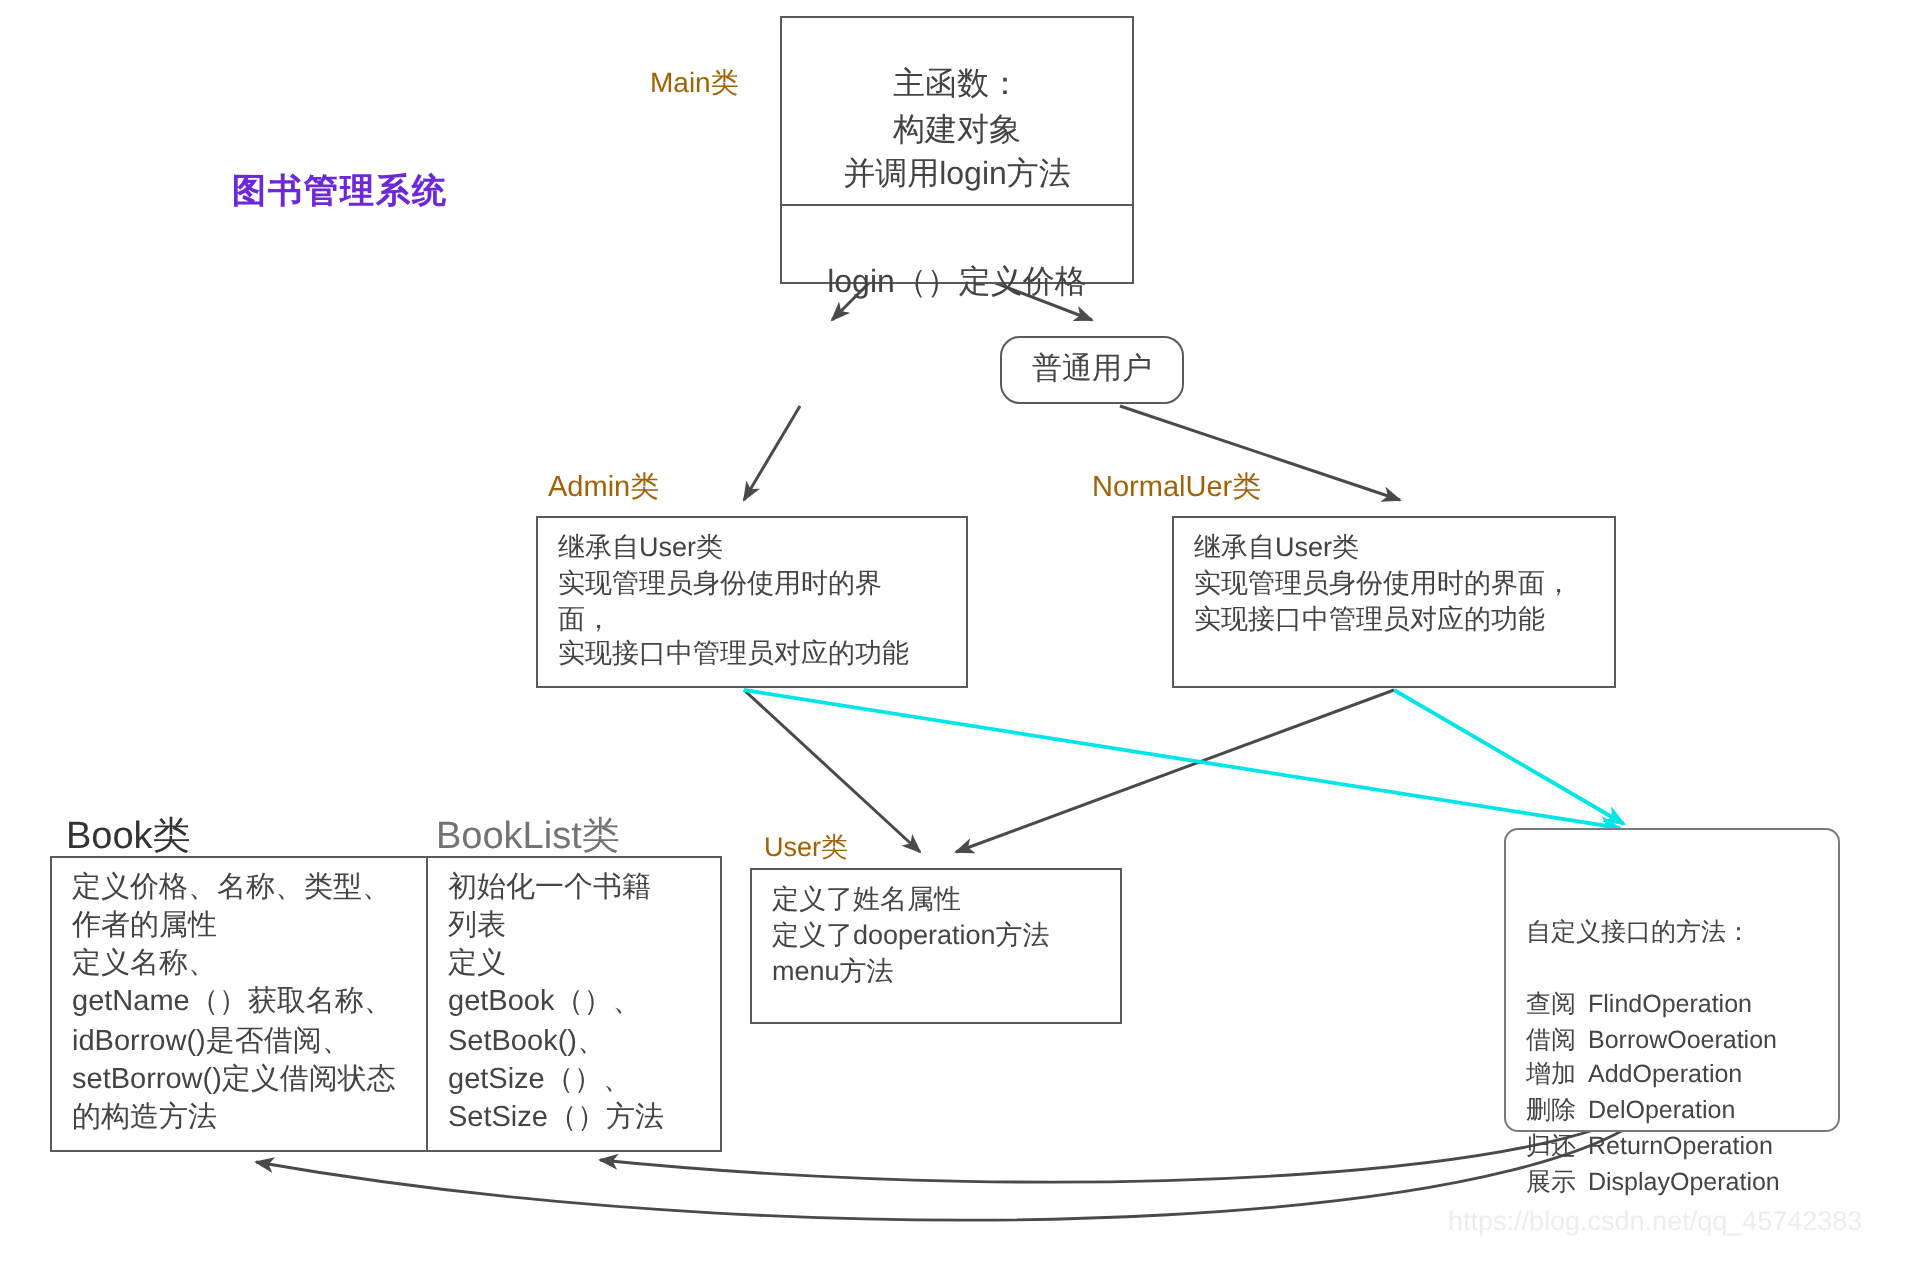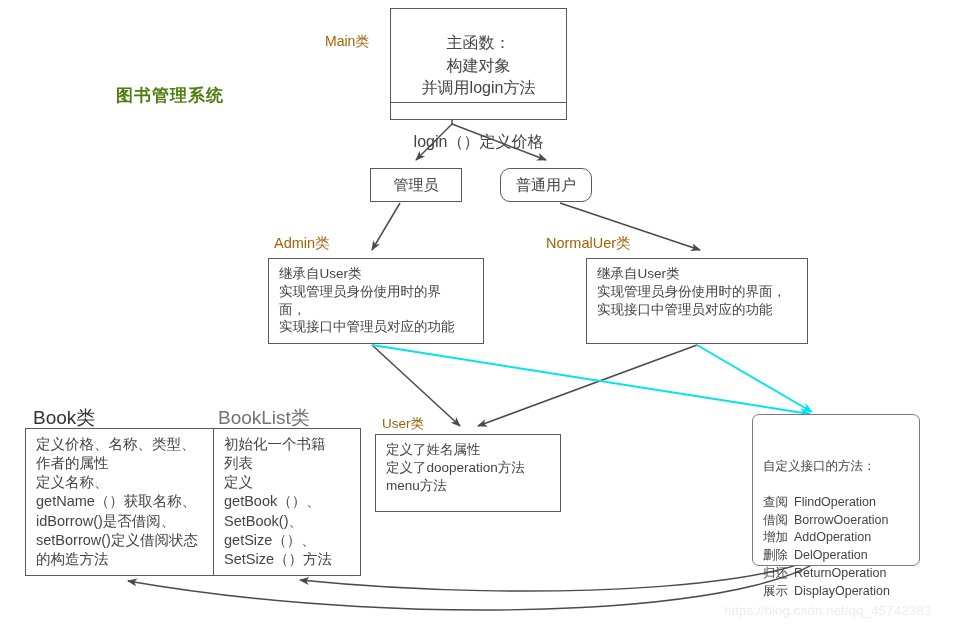--- a/index.html
+++ b/index.html
@@ -27,42 +27,42 @@
   .box-pad{padding:6px 21px 6px 10px;}
 
   .cap{
     position:absolute;
     color:#a16207;
     white-space:nowrap;
   }
 
   
   #main-box{
-    left:390px;top:8px;width:177px;height:112px;
+    left:390px;top:8px;width:177px;height:134px;
     border:1.6px solid #595959;
   }
   #main-box .top{
     height:72px;
     display:flex;flex-direction:column;align-items:center;justify-content:center;
     font-size:16px;line-height:1.42;text-align:center;
     border-bottom:1.6px solid #595959;
     white-space:pre-line;
   }
   #main-box .bottom{
     height:34px;
     display:flex;align-items:center;justify-content:center;
     font-size:16px;text-align:center;
   }
 
   #main-label{left:325px;top:33px;font-size:14px;}
 
   
   #sys-title{
     position:absolute;left:116px;top:84px;
-    font-size:17px;font-weight:bold;color:#4d7c0f;
+    font-size:17px;font-weight:bold;color:#6d28d9;
     letter-spacing:1px;white-space:nowrap;
   }
 
   
   #admin-role{left:370px;top:168px;width:92px;height:34px;
     display:flex;align-items:center;justify-content:center;font-size:15px;}
   #normal-role{left:500px;top:168px;width:92px;height:34px;
     display:flex;align-items:center;justify-content:center;font-size:15px;border-radius:10px;}
 
   
@@ -136,21 +136,20 @@
 
   <div class="cap" id="main-label">Main类</div>
 
   <div class="box" id="main-box">
     <div class="top">主函数：
 构建对象
 并调用login方法</div>
     <div class="bottom">login（）定义价格</div>
   </div>
 
-  <div class="box" id="admin-role">管理员</div>
   <div class="box" id="normal-role">普通用户</div>
 
   <div class="cap" id="admin-label">Admin类</div>
   <div class="box box-pad" id="admin-box">继承自User类
 实现管理员身份使用时的界面，
 实现接口中管理员对应的功能</div>
 
   <div class="cap" id="normal-label">NormalUer类</div>
   <div class="box box-pad" id="normal-box">继承自User类
 实现管理员身份使用时的界面，

